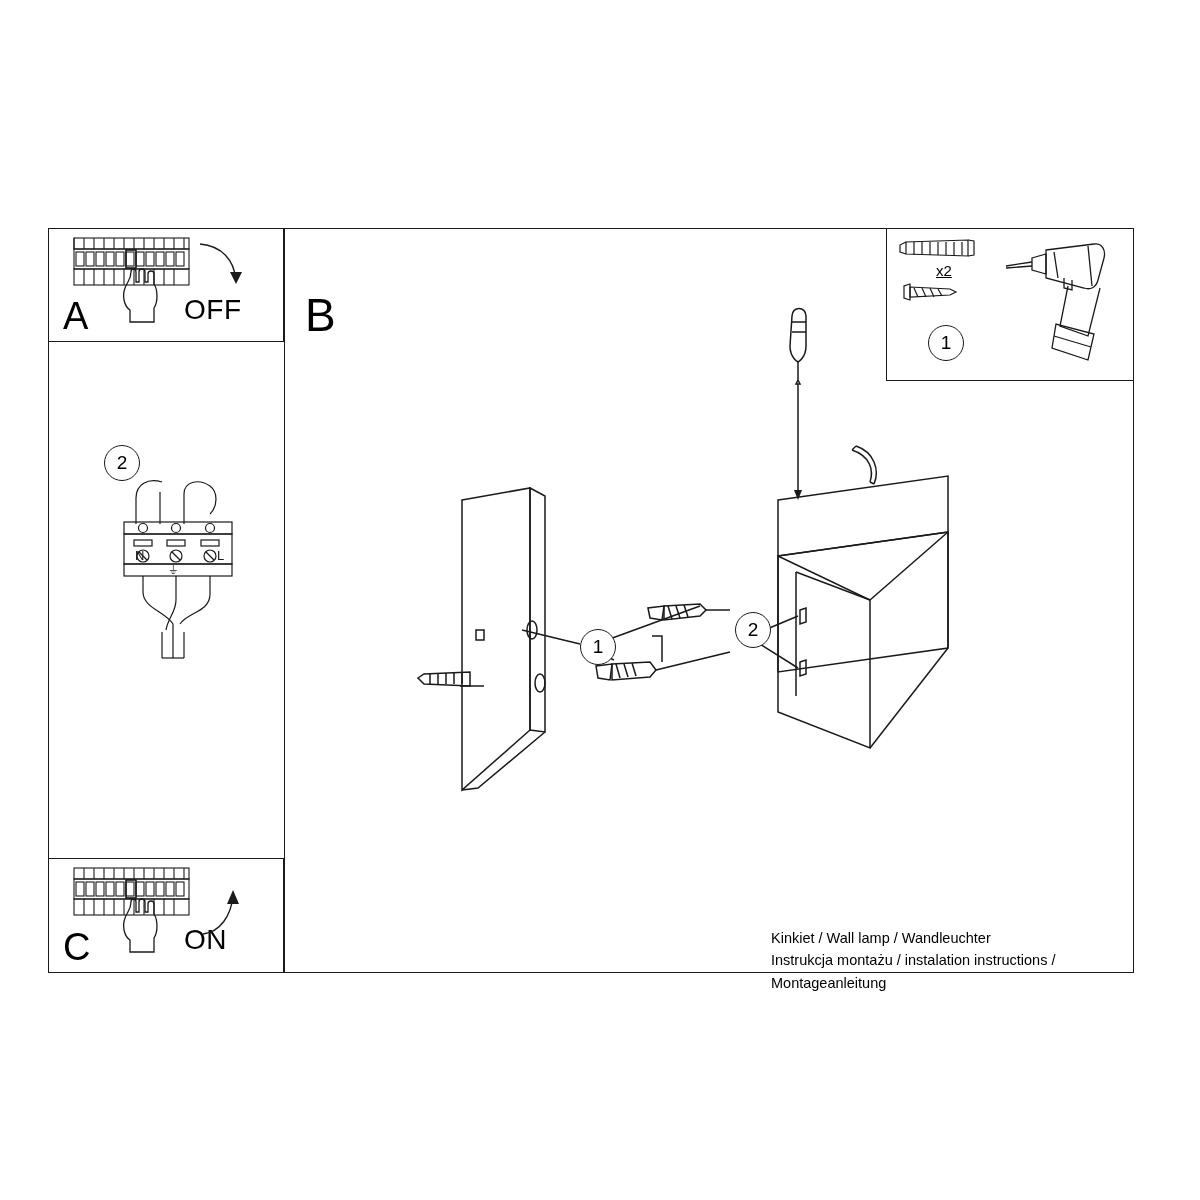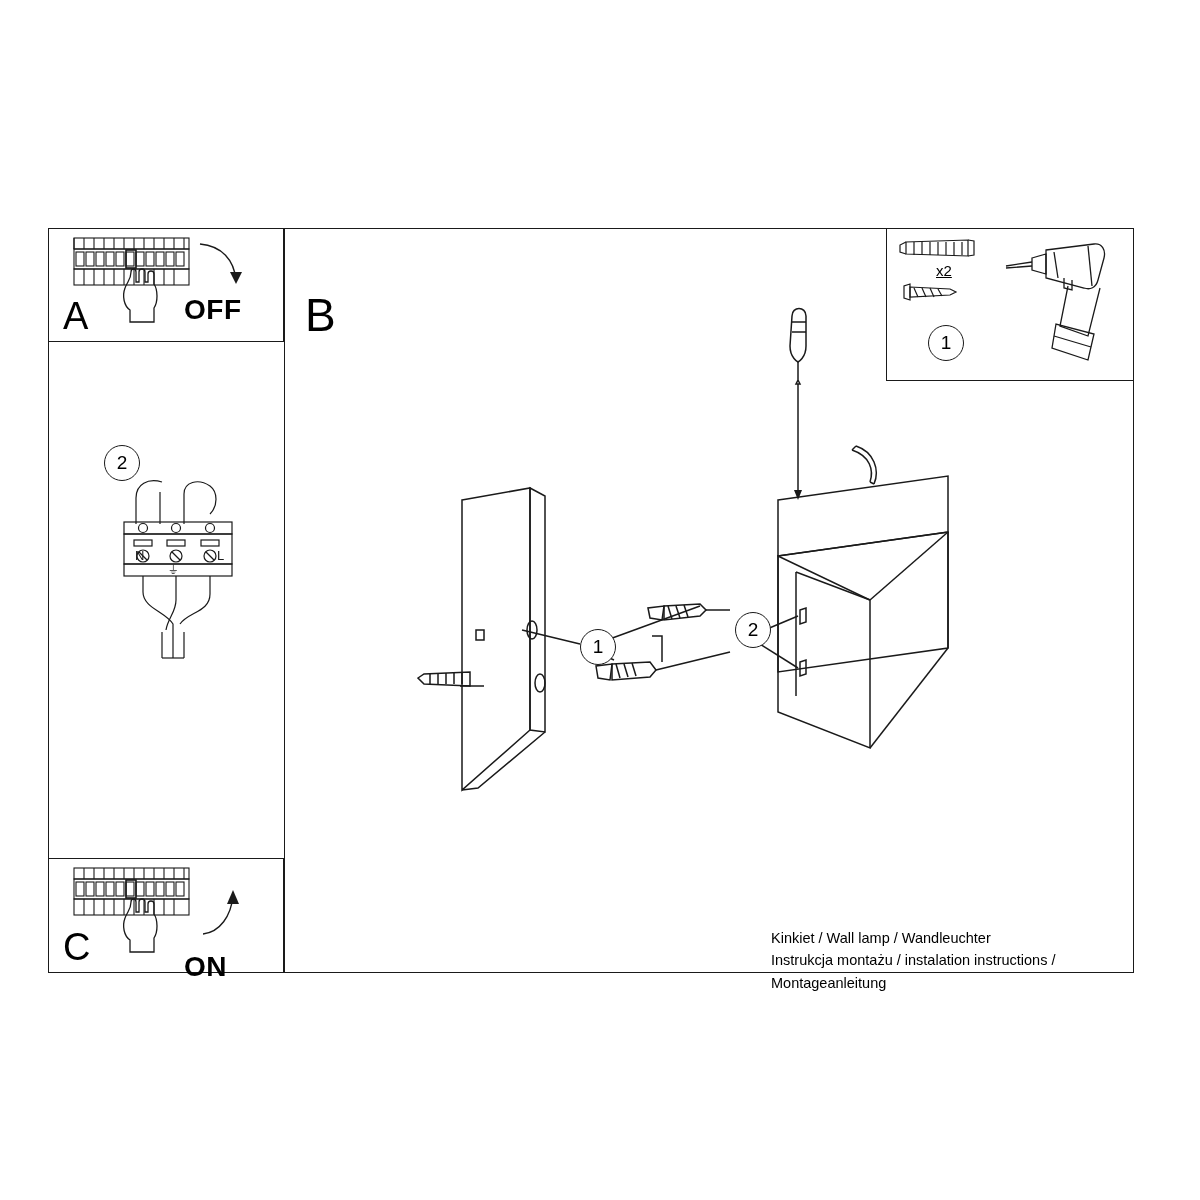--- a/index.html
+++ b/index.html
@@ -82,21 +82,21 @@
     color: #000;
   }
   .bigletter {
     font-size: 46px;
     font-weight: 400;
     line-height: 1;
     color: #000;
   }
   .word {
     font-size: 28px;
-    font-weight: 700;
+    font-weight: 400;
     letter-spacing: .5px;
   }
   .caption {
     font-size: 14.5px;
     line-height: 1.55;
     color: #000;
     text-align: left;
   }
   .stepnum {
     width: 34px; height: 34px;
@@ -223,21 +223,21 @@
         <path d="M66 186 L66 160"></path>
       </g>
       <text x="17" y="88" font-family="Liberation Sans, sans-serif" font-size="13" fill="#1a1a1a">N</text>
       <text x="99" y="88" font-family="Liberation Sans, sans-serif" font-size="13" fill="#1a1a1a">L</text>
       <text x="51" y="102" font-family="Liberation Sans, sans-serif" font-size="12" fill="#1a1a1a">⏚</text>
     </svg>
   </div>
 
   <div class="panel-c"></div>
   <div class="abs letter" style="left:63px; top:928px;">C</div>
-  <div class="abs word" style="left:184px; top:924px;margin-top:27px;">ON</div>
+  <div class="abs word" style="left:184px; top:924px;">ON</div>
 
   <div class="abs" style="left:70px; top:862px;">
     <svg width="200" height="100" viewBox="0 0 200 100">
       <g fill="none" stroke="#1a1a1a" stroke-width="1.1">
         <rect x="4" y="6" width="115" height="11"></rect>
         <rect x="4" y="17" width="115" height="20"></rect>
         <rect x="4" y="37" width="115" height="16"></rect>
         <g>
           <line x1="14" y1="6" x2="14" y2="17"></line>
           <line x1="24" y1="6" x2="24" y2="17"></line>

